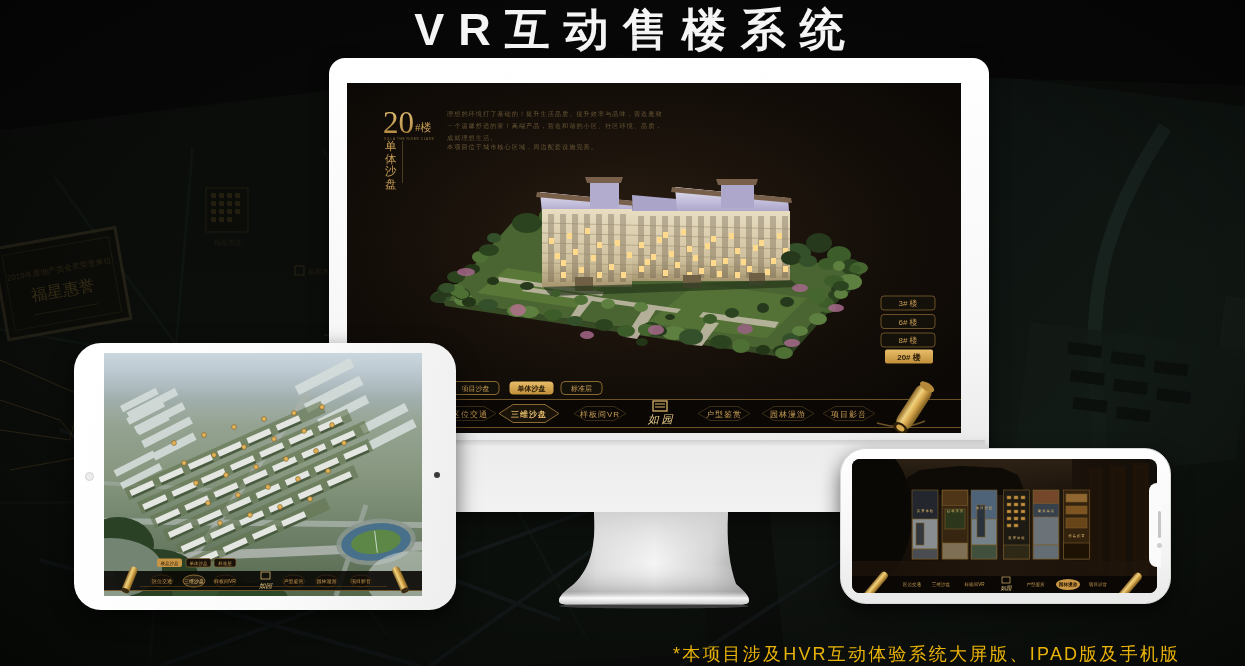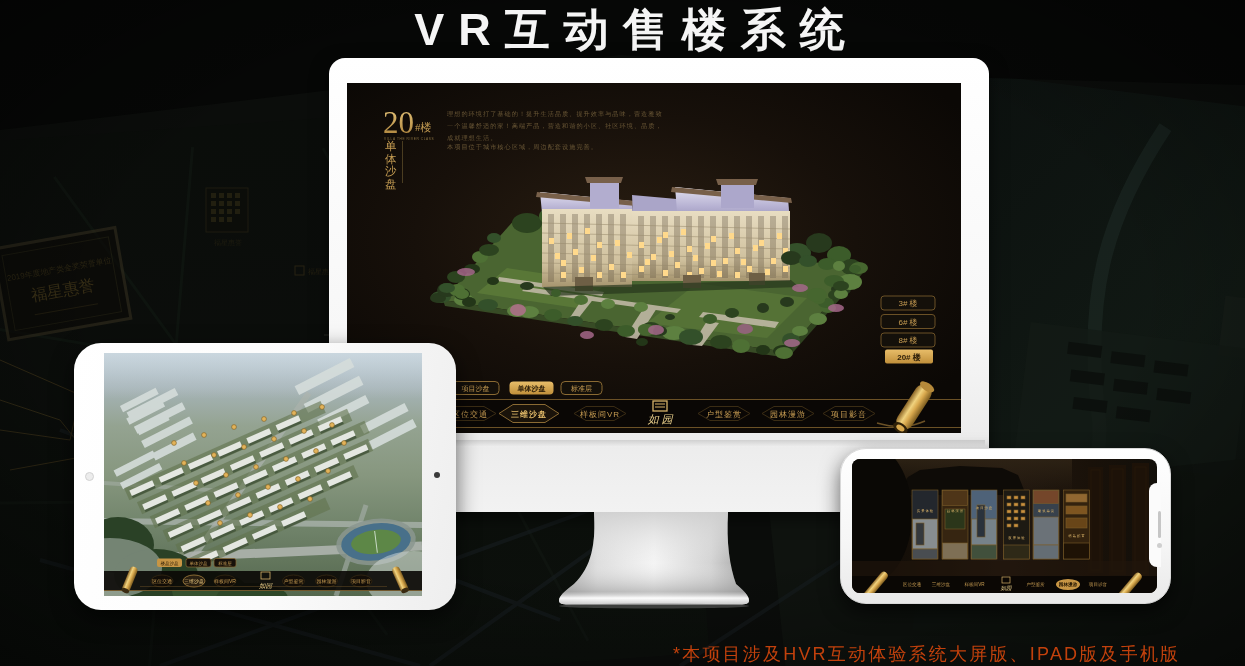--- a/index.html
+++ b/index.html
@@ -866,13 +866,13 @@
   </g>
 </svg>
 
 <div class="abs" style="left:1149px;top:483px;width:12px;height:84px;background:#fbfbfb;
      border-radius:8px 0 0 8px;"></div>
 
 <div class="abs" style="left:1158px;top:511px;width:3px;height:27px;background:#c6c6c6;border-radius:2px;"></div>
 
 <div class="abs" style="left:1157px;top:543px;width:5px;height:5px;background:#cfcfcf;border-radius:50%;"></div>
 
-<div class="abs" style="left:673px;top:642px;color:#c2410c;font-size:18px;letter-spacing:2.2px;">*本项目涉及HVR互动体验系统大屏版、IPAD版及手机版</div>
+<div class="abs" style="left:673px;top:642px;color:#eab308;font-size:18px;letter-spacing:2.2px;">*本项目涉及HVR互动体验系统大屏版、IPAD版及手机版</div>
 
 </body></html>

